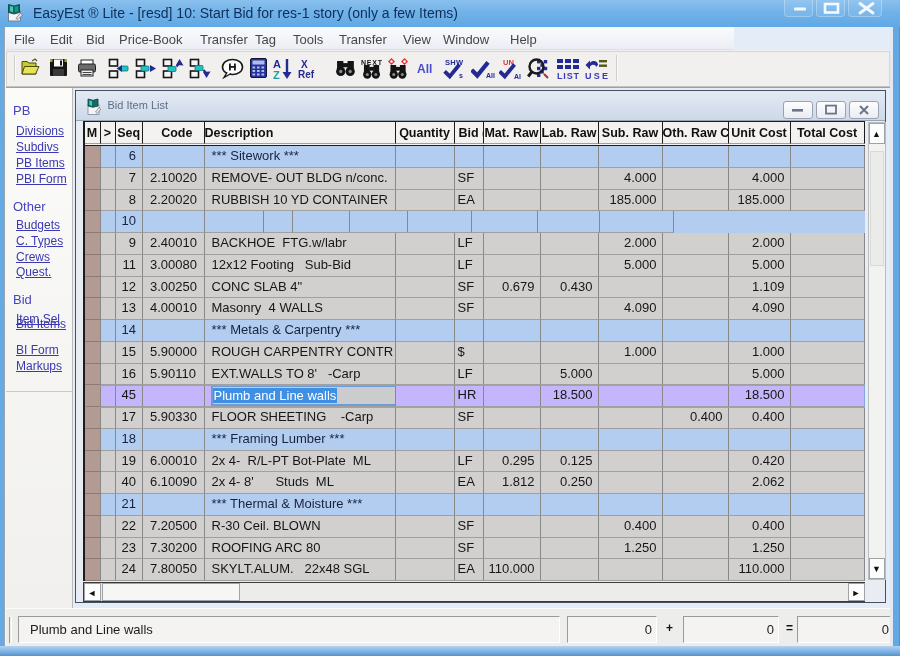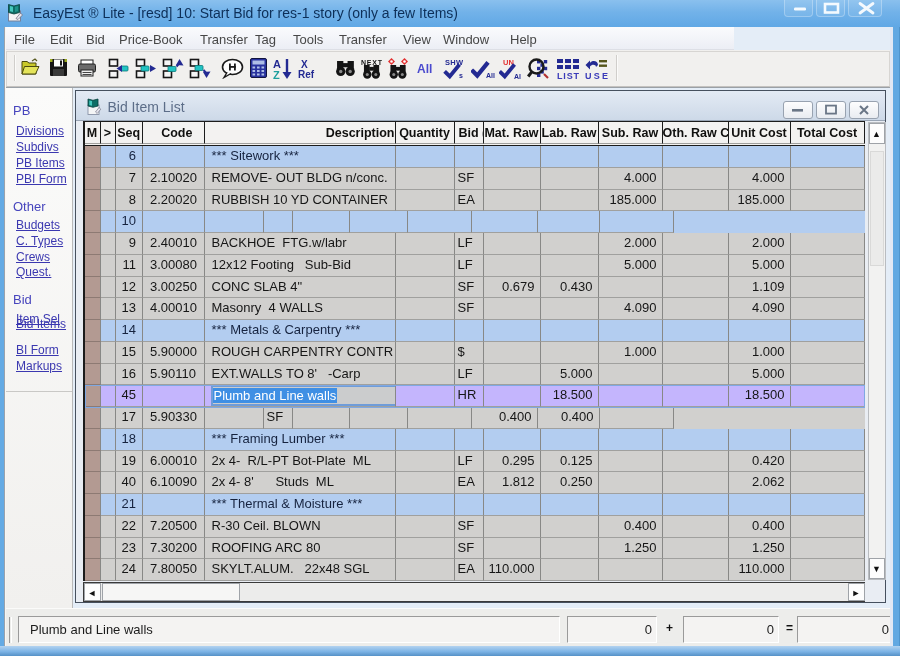--- a/index.html
+++ b/index.html
@@ -29,21 +29,21 @@
 #client{position:absolute;left:6px;top:88px;width:884px;height:520px;background:#e4edf7}
 #sidebar{position:absolute;left:0;top:0;width:67px;height:520px;background:linear-gradient(to bottom,#fbfbfa,#f1f0ee);border-right:1px solid #b9b9b9}
 #sidebar .hd{position:absolute;left:7px;font-size:13px;color:#4745bd}
 #sidebar a{position:absolute;left:10px;font-size:12px;color:#3b38b0;text-decoration:underline}
 #sidebar .panline{position:absolute;left:0;top:303px;width:66px;height:1px;background:#c9c8c6}
 
 #childwin{position:absolute;left:68.5px;top:2px;width:811px;height:513px;
  border:1px solid #46505e;background:#e9edf3}
 #ctitle{position:absolute;left:0;top:0;width:809px;height:30px;
  background:linear-gradient(to bottom,#e3eaf4 0%,#cdd9e8 100%);border-bottom:1px solid #98a4b4}
-#ctext{position:absolute;left:32px;top:8px;font-size:14px;color:#5c6d88}
+#ctext{position:absolute;left:32px;top:8px;font-size:11px;color:#5c6d88}
 .cbtn{position:absolute;top:10px;width:30px;height:18px;border:1px solid #98a2b0;border-radius:3px;
  background:linear-gradient(to bottom,#fdfdfe,#e9ecf1);color:#6a7686;text-align:center}
 
 #grid{position:absolute;left:7px;top:30px;border-left:2px solid #1c1c1c;border-top:1px solid #1c1c1c}
 #ghead{display:flex;height:24px;background:#f3f2f1;border-bottom:1px solid #1c1c1c}
 #ghead .c{font-size:12.5px;font-weight:bold;color:#10100f;text-align:center;line-height:23px;
  border-right:1px solid #1c1c1c;overflow:hidden;white-space:nowrap}
 .r{display:flex;height:21.75px;background:#d1d0ce}
 .r.selrow{background:#c4b5fd}
 .r.sec{background:#b3cdf0}
@@ -327,21 +327,21 @@
    <div class="cbtn" style="left:773px"><svg width="28" height="16" viewBox="0 0 28 16">
             <path d="M10 4 L18 12 M18 4 L10 12" stroke="#6a7686" stroke-width="2"></path>
           </svg></div>
   </div>
   <div id="grid">
    <div id="ghead">
     <div class="c m">M</div>
           <div class="c gt">&gt;</div>
           <div class="c seq" style="text-align:center;padding:0">Seq</div>
     <div class="c code">Code</div>
-          <div class="c desc" style="text-align:right;padding:0">Description</div>
+          <div class="c desc" style="text-align:left;padding:0">Description</div>
     <div class="c qty">Quantity</div>
           <div class="c bid" style="text-align:left;padding-left:4px">Bid (M</div>
     <div class="c mat" style="padding:0">Mat. Raw</div>
           <div class="c lab" style="padding:0">Lab. Raw</div>
     <div class="c sub" style="padding:0">Sub. Raw</div>
           <div class="c oth" style="padding:0">Oth. Raw C</div>
     <div class="c unit" style="padding:0">Unit Cost</div>
           <div class="c total" style="padding:0">Total Cost</div>
    </div>
 <div class="r sec">
@@ -524,20 +524,21 @@
           <div class="c num oth"></div>
           <div class="c num unit">18.500</div>
           <div class="c num total"></div>
           <div class="rowsel"></div>
         </div>
 <div class="r">
           <div class="c m"></div>
           <div class="c gt"></div>
           <div class="c seq">17</div>
           <div class="c code">5.90330</div>
+          <div class="c desc">FLOOR SHEETING&nbsp;&nbsp;&nbsp; -Carp</div>
           <div class="c qty"></div>
           <div class="c bid">SF</div>
           <div class="c num mat"></div>
           <div class="c num lab"></div>
           <div class="c num sub"></div>
           <div class="c num oth">0.400</div>
           <div class="c num unit">0.400</div>
           <div class="c num total"></div>
         </div>
 <div class="r sec">

